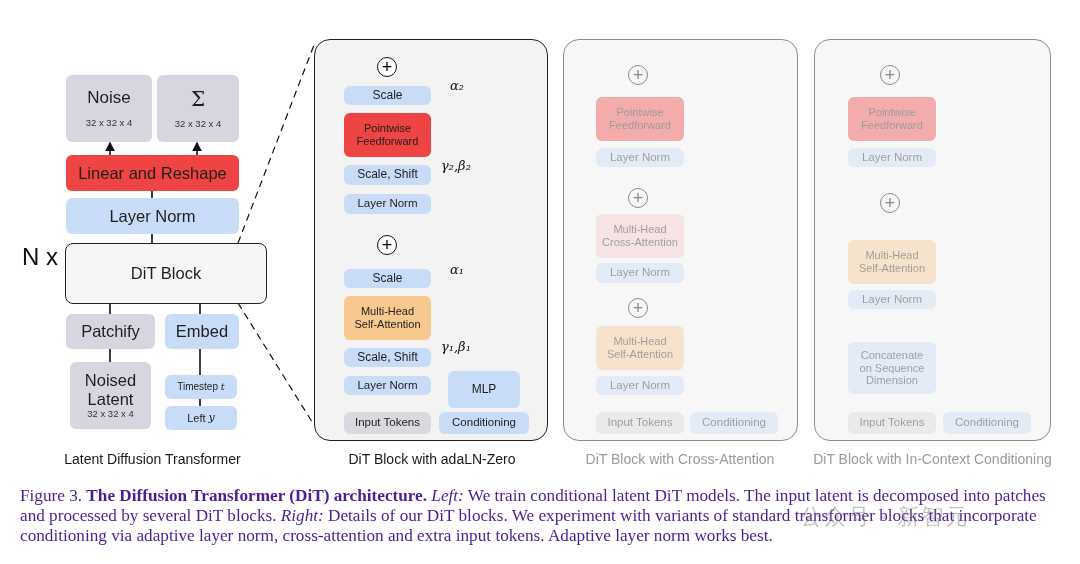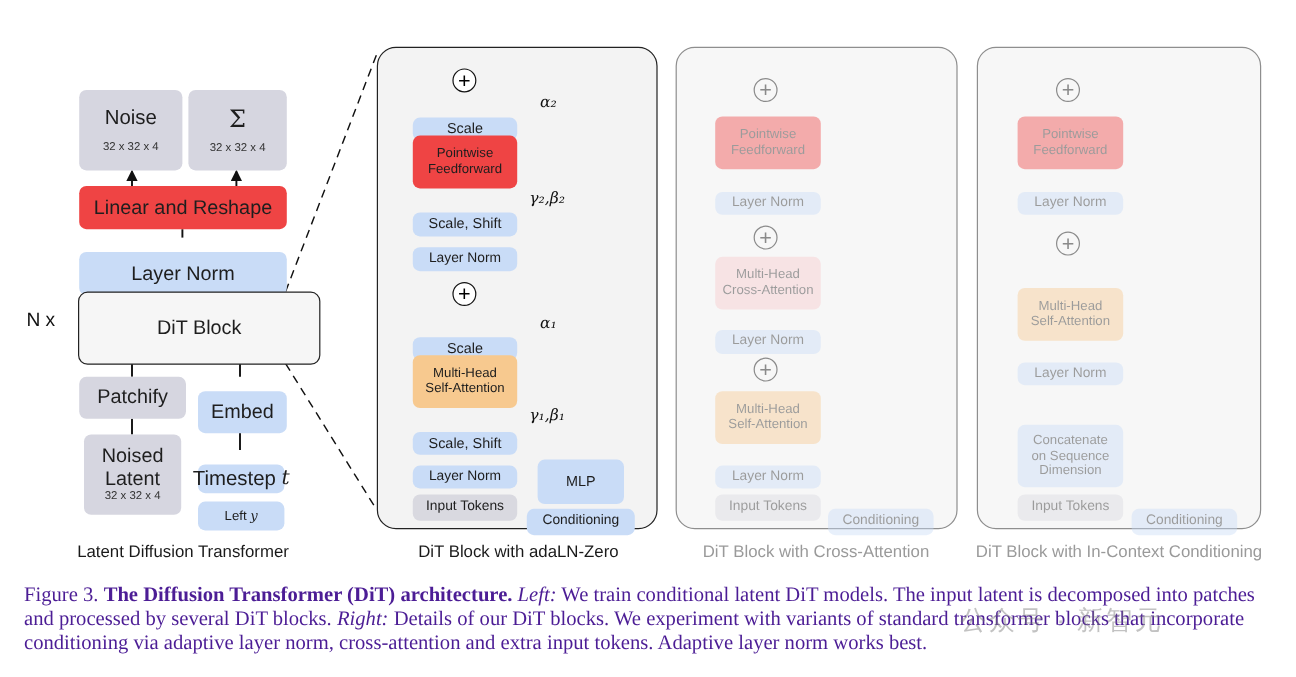--- a/index.html
+++ b/index.html
@@ -1,19 +1,19 @@
 <!DOCTYPE html>
 <html><head>
 <meta charset="utf-8">
 <style>
   html, body { margin: 0; padding: 0; background: #ffffff; }
   body { width: 1080px; height: 564px; position: relative; overflow: hidden; font-family: "Liberation Sans", sans-serif; }
   .abs { position: absolute; }
   .box { position: absolute; display: flex; align-items: center; justify-content: center; text-align: center; border-radius: 6px; box-sizing: border-box; color: #1e1e1e; line-height: 1.15; }
-  .blue { background: #c9dcf7; margin-top: 12px; }
+  .blue { background: #c9dcf7; }
   .green { background: #ef4444; }
   .gray { background: #d6d6e0; }
   .orange { background: #f7c98f; }
   .red { background: #f7c9cc; }
   .faded { opacity: 0.42; }
   .panel { position: absolute; border: 1.6px solid #222; border-radius: 16px; background: #f3f3f3; box-sizing: border-box; }
   .panel.faded-panel { border-color: #8e8e8e; background: #f7f7f7; }
   .caption-label { position: absolute; font-size: 14px; color: #1a1a1a; text-align: center; }
   .caption-label.gray-text { color: #9a9a9a; }
   .small { font-size: 12px; }
@@ -114,30 +114,30 @@
   <div class="box gray" style="left:66px;top:75px;width:86px;height:67px;flex-direction:column;">
     <div style="font-size:17px;">Noise</div>
     <div class="tiny" style="margin-top:10px;">32 x 32 x 4</div>
   </div>
   <div class="box gray" style="left:157px;top:75px;width:82px;height:67px;flex-direction:column;">
     <div style="font-size:20px;font-family:'DejaVu Serif',serif;">Σ</div>
     <div class="tiny" style="margin-top:8px;">32 x 32 x 4</div>
   </div>
   <div class="box green" style="left:66px;top:155px;width:173px;height:36px;font-size:16.5px;">Linear and Reshape</div>
   <div class="box blue" style="left:66px;top:198px;width:173px;height:36px;font-size:16.5px;">Layer Norm</div>
-  <div class="abs" style="left:22px;top:259px;font-size:16px;color:#111;">N x</div>
+  <div class="abs" style="left:22px;top:243px;font-size:24px;color:#111;">N x</div>
   <div class="box" style="left:65px;top:243px;width:202px;height:61px;font-size:16.5px;background:#f6f6f6;border:1.6px solid #222;border-radius:8px;">DiT Block</div>
   <div class="box gray" style="left:66px;top:314px;width:89px;height:35px;font-size:16.5px;">Patchify</div>
   <div class="box blue" style="left:165px;top:314px;width:74px;height:35px;font-size:16.5px;">Embed</div>
   <div class="box gray" style="left:70px;top:362px;width:81px;height:67px;flex-direction:column;">
     <div style="font-size:16.5px;">Noised</div>
     <div style="font-size:16.5px;">Latent</div>
     <div class="tiny">32 x 32 x 4</div>
   </div>
-  <div class="box blue" style="left:165px;top:375px;width:72px;height:24px;font-size:17px;">
+  <div class="box blue" style="left:165px;top:375px;width:72px;height:24px;font-size:10px;">
     <span>Timestep</span>&nbsp;<span style="font-family:'DejaVu Serif',serif;font-style:italic;">t</span>
   </div>
   <div class="box blue" style="left:165px;top:406px;width:72px;height:24px;font-size:11px;">
     <span>Left</span>&nbsp;<span style="font-family:'DejaVu Serif',serif;font-style:italic;">y</span>
   </div>
   <div class="caption-label" style="left:40px;top:451px;width:225px;">Latent Diffusion Transformer</div>
 </div>
 
 <div class="panel" style="left:314px;top:39px;width:234px;height:402px;"></div>
 <div>

